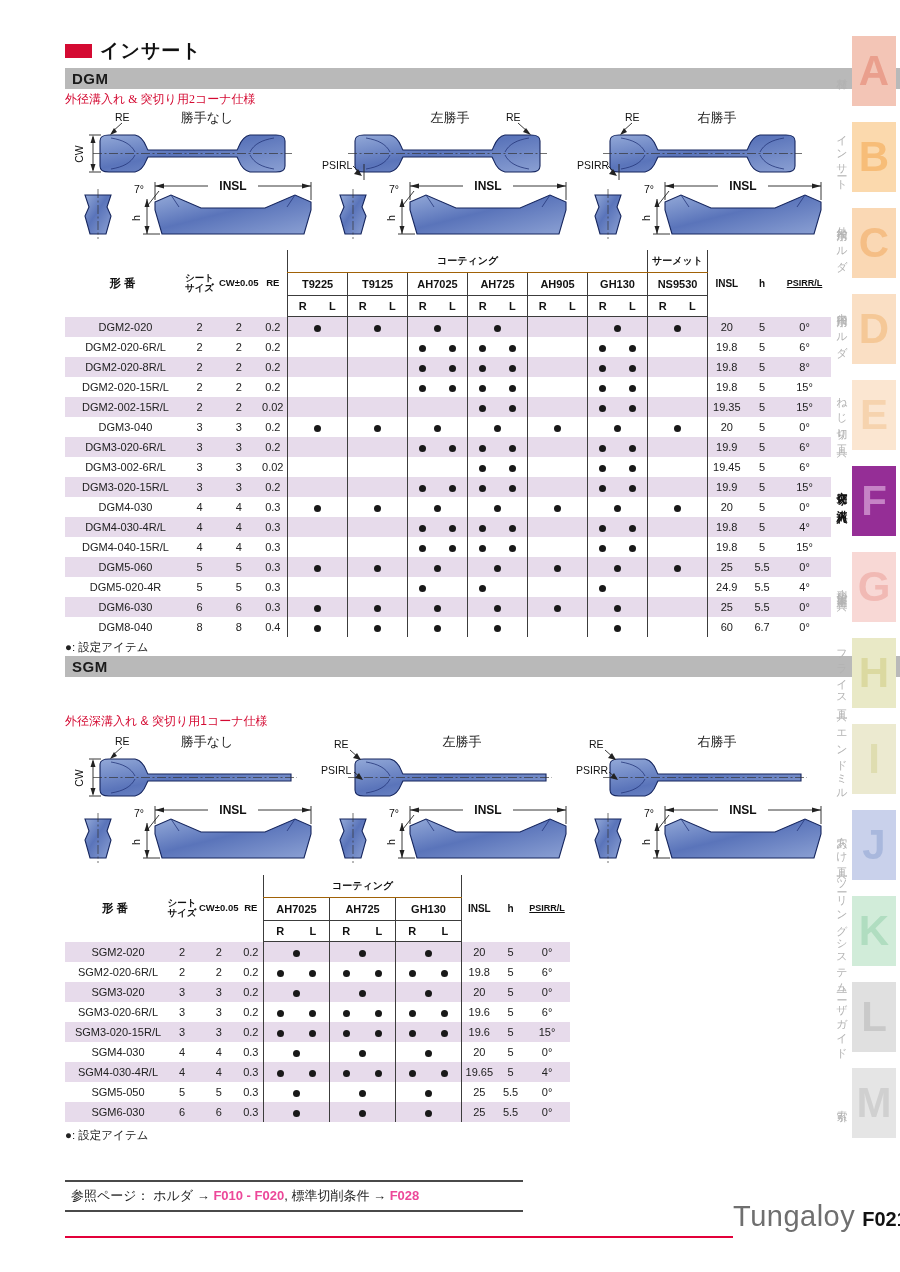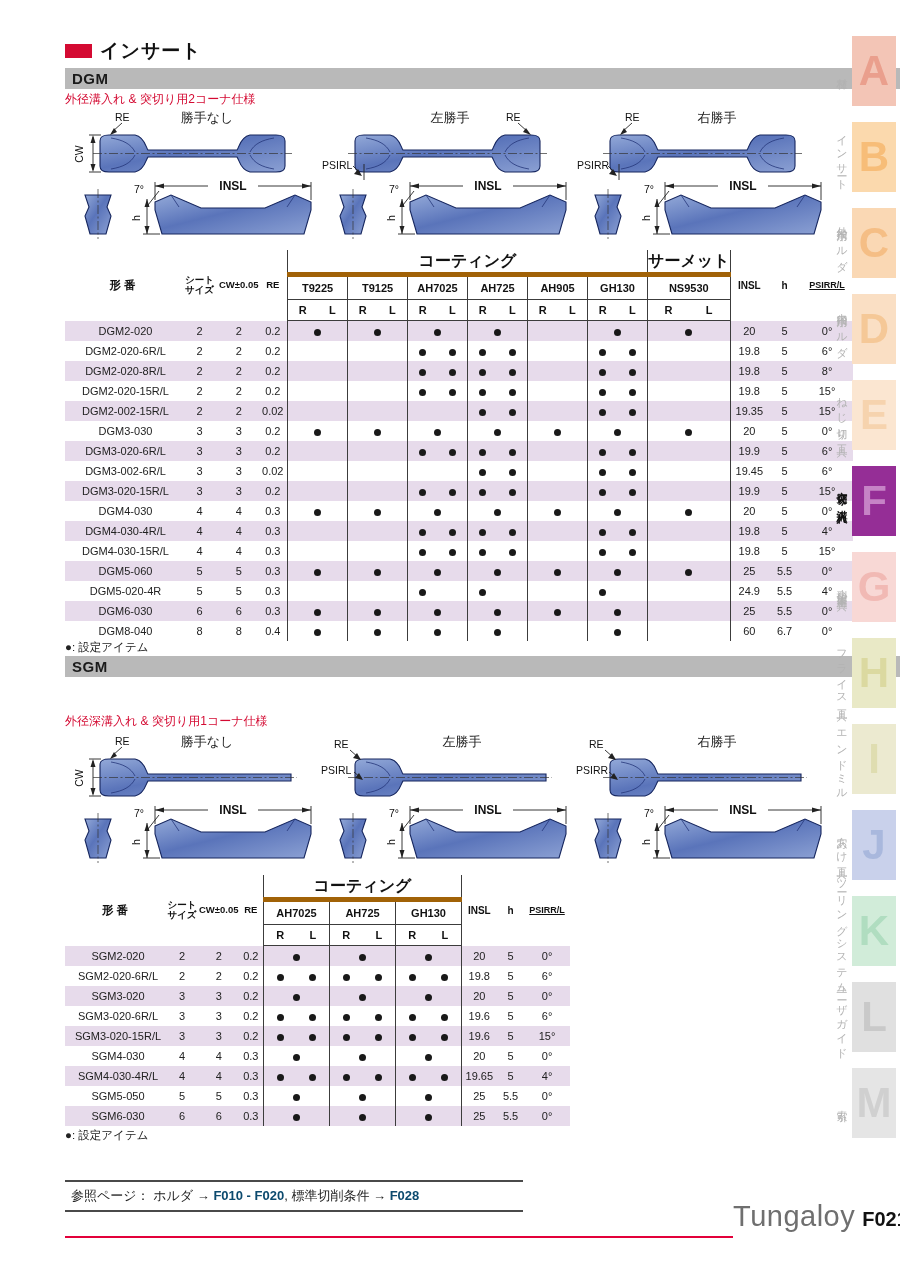--- a/index.html
+++ b/index.html
@@ -24,36 +24,36 @@
   text{font-family:"Liberation Sans","DejaVu Sans",sans-serif;}
   .dia-title{font-size:13px;fill:#222;}
   .dim-label{font-size:12px;font-weight:bold;fill:#111;}
   .small-label{font-size:10.5px;fill:#111;}
   
   .spec{border-collapse:collapse;table-layout:fixed;}
   .spec th,.spec td{padding:0;text-align:center;vertical-align:middle;white-space:nowrap;overflow:visible;}
   .spec thead th{font-weight:bold;color:#111;}
   .h-name{font-size:11.5px;}
   .h-small{font-size:9.5px;line-height:10px;}
-  .h-group{font-size:16px;height:22px;border-left:1px solid #3c3c3c;border-right:1px solid #3c3c3c;border-bottom:5px solid #a16207;}
+  .h-group{font-size:10px;height:22px;border-left:1px solid #3c3c3c;border-right:1px solid #3c3c3c;border-bottom:1px solid #a16207;}
   .h-grade{font-size:11px;height:22px;border-left:1px solid #3c3c3c;border-right:1px solid #3c3c3c;border-bottom:1px solid #3c3c3c;}
   .h-rl{font-size:11px;height:20px;border-bottom:1px solid #3c3c3c;}
   .h-end{font-size:10px;vertical-align:bottom;padding-bottom:4px;}
   .h-psirr{font-size:9px;text-decoration:underline;}
   .gs{border-left:1px solid #3c3c3c;}
   .gl{border-right:1px solid #3c3c3c;}
   .spec tbody td{height:20px;font-size:11px;color:#222;}
   .spec tr.alt td{background:#e7dbeb;}
   .c-name{text-align:right;padding-left:6px !important;}
   .dot{display:inline-block;width:7px;height:7px;border-radius:50%;background:#191919;vertical-align:middle;}
   .legend{font-size:11.5px;color:#222;text-align:left;}
   
   .refbox{left:65px;width:458px;border-top:2px solid #4a4a4a;border-bottom:2px solid #4a4a4a;
           padding:5px 6px;font-size:13px;color:#222;box-sizing:border-box;}
-  .reflink{color:#0c4a6e;font-weight:bold;}
+  .reflink{color:#ec4899;font-weight:bold;}
   .red-rule{left:65px;top:1236px;width:668px;height:2px;background:#e3003a;}
   .brand{left:733px;top:1200px;display:flex;align-items:baseline;gap:7px;}
   .brand-name{font-size:29px;color:#6f6f6f;letter-spacing:.5px;}
   .brand-page{font-size:20px;font-weight:bold;color:#111;}
   
   .sidebar{right:2px;top:36px;width:66px;}
   .tab{position:relative;height:70px;margin-bottom:16px;}
   .tab-block{position:absolute;right:2px;top:0;width:44px;height:70px;display:flex;align-items:center;
              justify-content:center;font-size:42px;font-weight:bold;}
   .tab-label{position:absolute;right:49px;top:50%;transform:translateY(-50%);writing-mode:vertical-rl;
@@ -133,21 +133,21 @@
 </svg>
 
 <div class="abs title-row">
   <span class="red-sq"></span>
   <span class="page-title">インサート</span>
 </div>
 
 <div class="abs sec-bar" style="top:68px;">
   <span>DGM</span>
 </div>
-<div class="abs sec-sub" style="top:91px;">外径溝入れ &amp; 突切り用2コーナ仕様</div>
+<div class="abs sec-sub" style="top:91px;font-family:Liberation Serif, serif;">外径溝入れ &amp; 突切り用2コーナ仕様</div>
 
 <div class="abs dia-row" style="top:108px;">
   <svg class="dia" viewBox="0 0 255 135">
     <use href="#cw-dim"></use>
       <use href="#dgm-top"></use>
       <use href="#side-view"></use>
       <use href="#end-view"></use>
     <use href="#insl-dim"></use>
       <use href="#h-dim"></use>
       <use href="#angle-7"></use>
@@ -345,21 +345,21 @@
           <td class=""><span class="dot"></span></td>
           <td class="gs" colspan="2"></td>
           <td class="gs"><span class="dot"></span></td>
           <td class=""><span class="dot"></span></td>
           <td class="gs gl" colspan="2"></td>
           <td>19.35</td>
           <td>5</td>
           <td>15°</td>
         </tr>
         <tr>
-          <td class="c-name">DGM3-030</td>
+          <td class="c-name">DGM3-040</td>
           <td>3</td>
           <td>3</td>
           <td>0.2</td>
           <td class="gs" colspan="2"><span class="dot"></span></td>
           <td class="gs" colspan="2"><span class="dot"></span></td>
           <td class="gs" colspan="2"><span class="dot"></span></td>
           <td class="gs" colspan="2"><span class="dot"></span></td>
           <td class="gs" colspan="2"><span class="dot"></span></td>
           <td class="gs" colspan="2"><span class="dot"></span></td>
           <td class="gs gl" colspan="2"><span class="dot"></span></td>
@@ -452,21 +452,21 @@
           <td class=""><span class="dot"></span></td>
           <td class="gs" colspan="2"></td>
           <td class="gs"><span class="dot"></span></td>
           <td class=""><span class="dot"></span></td>
           <td class="gs gl" colspan="2"></td>
           <td>19.8</td>
           <td>5</td>
           <td>4°</td>
         </tr>
         <tr>
-          <td class="c-name">DGM4-030-15R/L</td>
+          <td class="c-name">DGM4-040-15R/L</td>
           <td>4</td>
           <td>4</td>
           <td>0.3</td>
           <td class="gs" colspan="2"></td>
           <td class="gs" colspan="2"></td>
           <td class="gs"><span class="dot"></span></td>
           <td class=""><span class="dot"></span></td>
           <td class="gs"><span class="dot"></span></td>
           <td class=""><span class="dot"></span></td>
           <td class="gs" colspan="2"></td>

